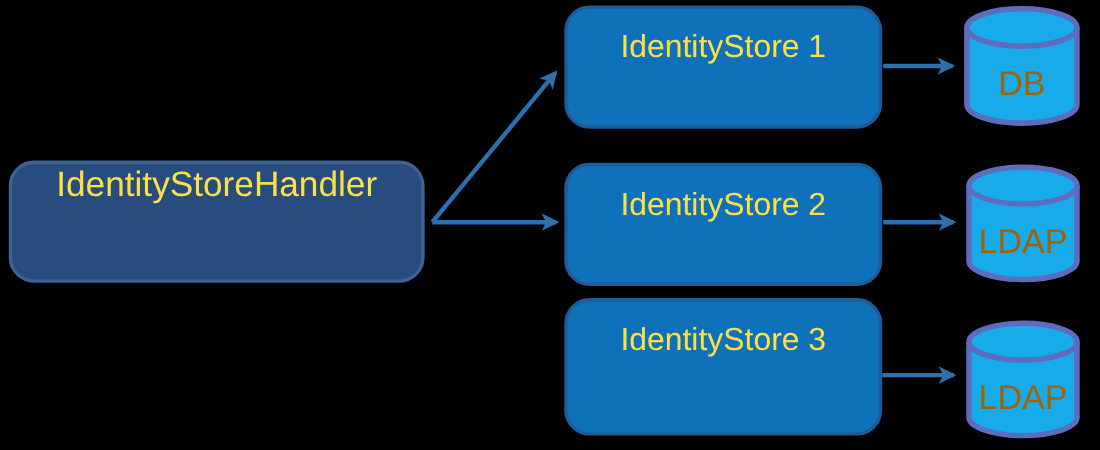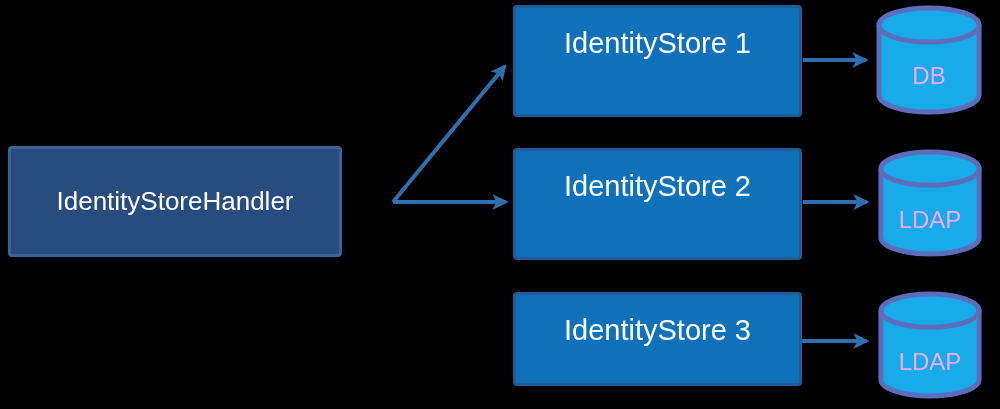--- a/index.html
+++ b/index.html
@@ -12,66 +12,65 @@
     position: relative;
     width: 1000px;
     height: 409px;
     background: #000000;
     overflow: hidden;
   }
   
   .node {
     position: absolute;
     box-sizing: border-box;
-    border-radius: 4px;
-    color: #ffffff;
+    border-radius: 23px;
+    color: #fde047;
     text-align: center;
   }
   .handler {
     left: 8px; top: 146px;
-    width: 334px; height: 111px;
+    width: 378px; height: 111px;
     background: #274C7D;
     border: 3px solid #3E6295;
     display: flex;
-    align-items: center;
     justify-content: center;
-    font-size: 26px;
+    font-size: 32px;
   }
   .store {
     left: 513px;
     width: 289px;
     background: #0F71B9;
     border: 3px solid #1F5C95;
     padding-top: 14px;
     font-size: 29px;
     line-height: 43px;
   }
   .store1 { top: 5px;   height: 112px; }
   .store2 { top: 148px; height: 112px; }
-  .store3 { top: 292px; height: 94px; }
+  .store3 { top: 271px; height: 125px; }
   .store .line { display: block; }
   
   .cyl {
     position: absolute;
     width: 110px; height: 112px;
   }
   .cyl1 { left: 874px; top: 4px;   }
   .cyl2 { left: 875px; top: 148px; }
   .cyl3 { left: 875px; top: 290px; }
   .cyl svg { position: absolute; left: 0; top: 0; }
   .cyl-shape { fill: #17ABE9; stroke: #5E6CBE; stroke-width: 5; }
   .cyl-label {
     position: absolute;
     left: 0; right: 0;
     top: 36px; bottom: 4px;
     display: flex;
     align-items: center;
     justify-content: center;
-    color: #f0abfc;
-    font-size: 24px;
+    color: #a16207;
+    font-size: 31px;
   }
   
   .arrow-layer {
     position: absolute;
     left: 0; top: 0;
     width: 1000px; height: 409px;
     pointer-events: none;
   }
   .arrow {
     stroke: #2E6FAE;

